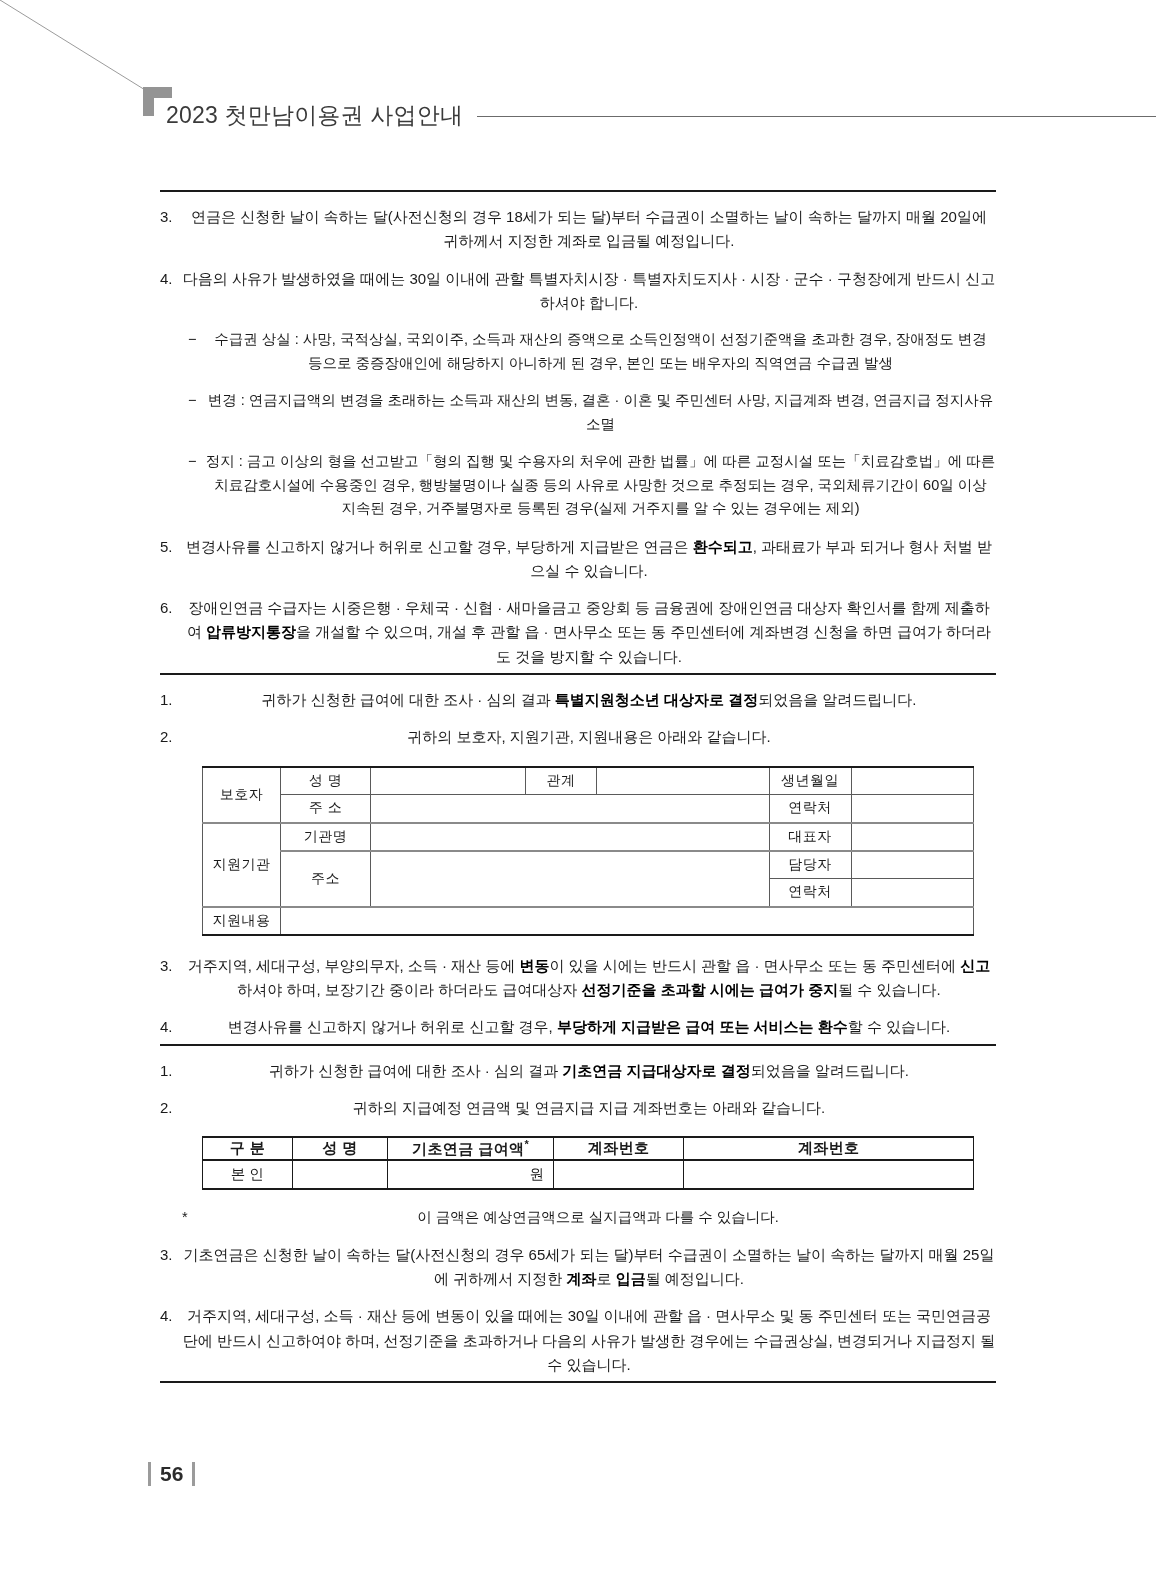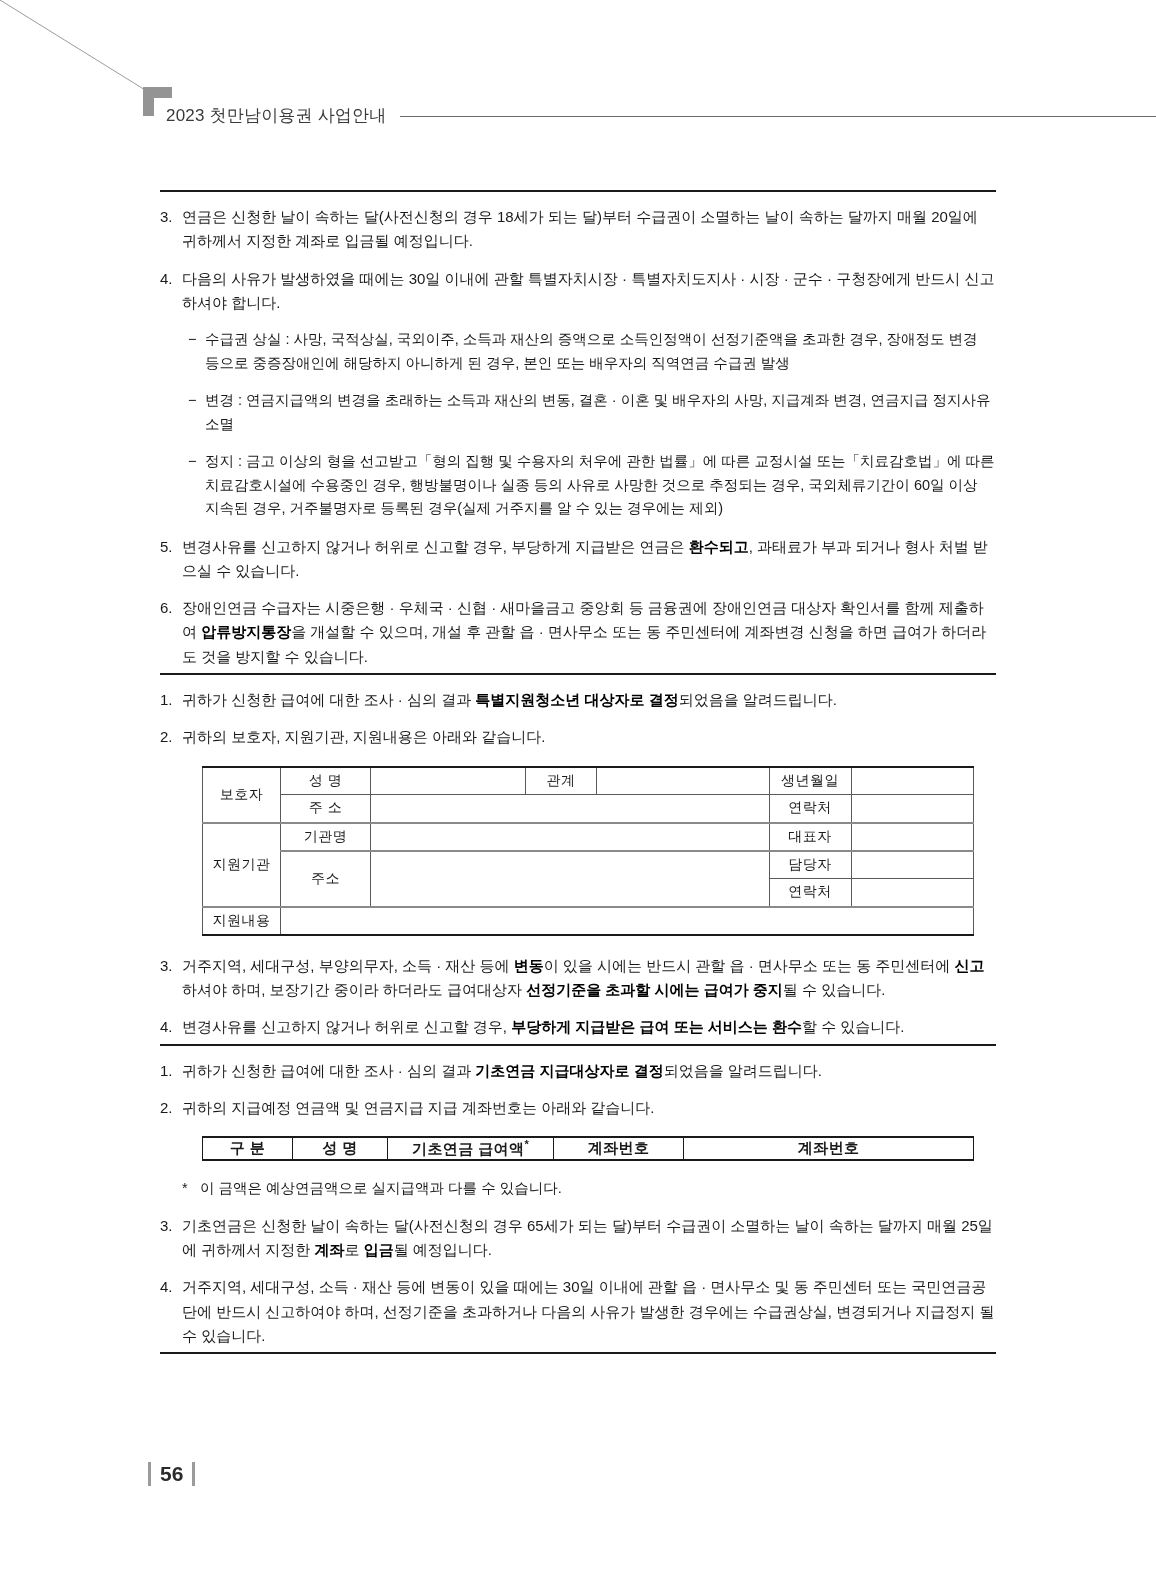--- a/index.html
+++ b/index.html
@@ -33,21 +33,21 @@
   .page-header {
     position: absolute;
     left: 0; top: 98px;
     width: 1156px;
     height: 34px;
     display: flex;
     align-items: center;
   }
   .header-title {
     margin-left: 166px;
-    font-size: 17px;
+    font-size: 23px;
     color: #3a3a3a;
     letter-spacing: 0.2px;
     white-space: nowrap;
   }
   .header-rule {
     flex: 1;
     height: 1px;
     background: #6b6b6b;
     margin-left: 14px;
     margin-right: 0px;
@@ -75,21 +75,21 @@
     font-size: 15px;
     line-height: 1.62;
   }
   .item:last-child { margin-bottom: 0; }
   .item .marker {
     flex: 0 0 auto;
     width: 22px;
     text-align: left;
     white-space: nowrap;
   }
-  .item .body { flex: 1 1 auto; }
+  .item .body { flex: 1 1 auto; text-align: center; }
   .item.sub {
     margin-left: 28px;
     font-size: 14.5px;
     margin-bottom: 14px;
   }
   .item.sub .marker { width: 17px; }
 
   .item.note {
     margin-left: 22px;
     font-size: 14.5px;
@@ -194,21 +194,21 @@
       <span class="body">다음의 사유가 발생하였을 때에는 30일 이내에 관할 특별자치시장 · 특별자치도지사 · 시장 · 군수 · 구청장에게 반드시 신고하셔야 합니다.</span>
     </div>
 
     <div class="item sub">
       <span class="marker">−</span>
       <span class="body">수급권 상실 : 사망, 국적상실, 국외이주, 소득과 재산의 증액으로 소득인정액이 선정기준액을 초과한 경우, 장애정도 변경 등으로 중증장애인에 해당하지 아니하게 된 경우, 본인 또는 배우자의 직역연금 수급권 발생</span>
     </div>
 
     <div class="item sub">
       <span class="marker">−</span>
-      <span class="body">변경 : 연금지급액의 변경을 초래하는 소득과 재산의 변동, 결혼 · 이혼 및 배우자의 사망, 지급계좌 변경, 연금지급 정지사유 소멸</span>
+      <span class="body">변경 : 연금지급액의 변경을 초래하는 소득과 재산의 변동, 결혼 · 이혼 및 주민센터 사망, 지급계좌 변경, 연금지급 정지사유 소멸</span>
     </div>
 
     <div class="item sub">
       <span class="marker">−</span>
       <span class="body">정지 : 금고 이상의 형을 선고받고「형의 집행 및 수용자의 처우에 관한 법률」에 따른 교정시설 또는「치료감호법」에 따른 치료감호시설에 수용중인 경우, 행방불명이나 실종 등의 사유로 사망한 것으로 추정되는 경우,    국외체류기간이 60일 이상 지속된 경우, 거주불명자로 등록된 경우(실제 거주지를 알 수 있는 경우에는 제외)</span>
     </div>
 
     <div class="item">
       <span class="marker">5.</span>
       <span class="body"><span>변경사유를 신고하지 않거나 허위로 신고할 경우, 부당하게 지급받은 연금은 </span><b>환수되고</b><span>, 과태료가 부과 되거나 형사 처벌 받으실 수 있습니다.</span></span>
@@ -325,20 +325,27 @@
         <thead>
           <tr>
             <th>구  분</th>
             <th>성  명</th>
             <th><span>기초연금 급여액</span><span class="sup-ast">*</span></th>
             <th>계좌번호</th>
             <th>계좌번호</th>
           </tr>
         </thead>
         <tbody>
+          <tr>
+            <td>본  인</td>
+            <td></td>
+            <td class="won">원</td>
+            <td></td>
+            <td></td>
+          </tr>
         </tbody>
       </table>
     </div>
 
     <div class="item note" style="margin-top:16px">
       <span class="marker">*</span>
       <span class="body">이 금액은 예상연금액으로 실지급액과 다를 수 있습니다.</span>
     </div>
 
     <div class="item">

